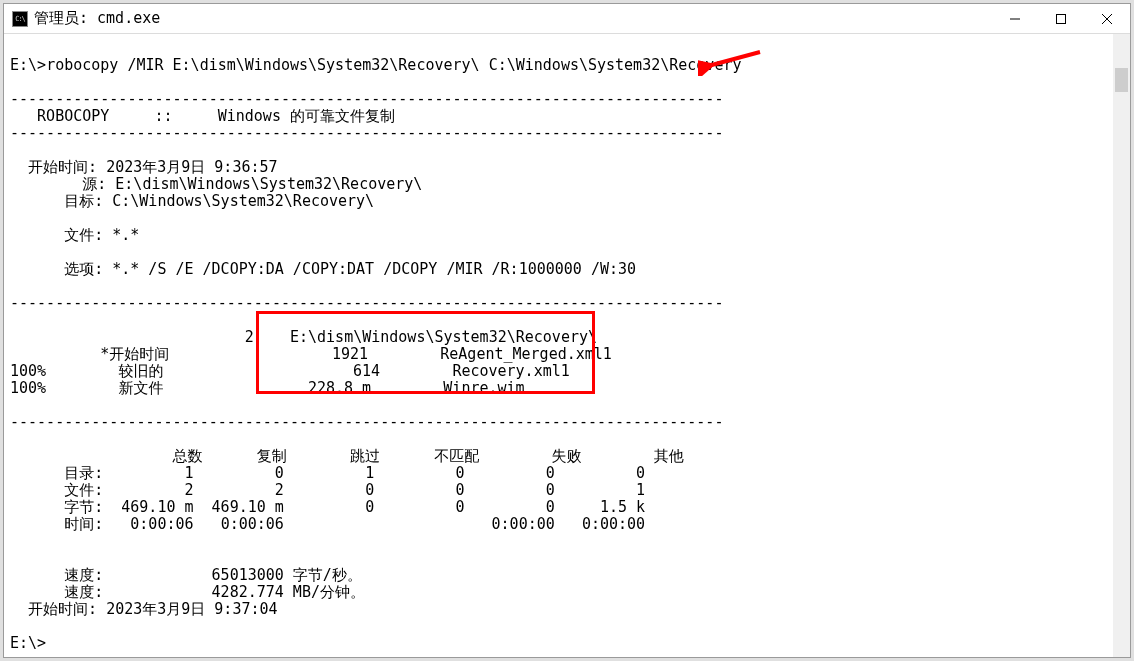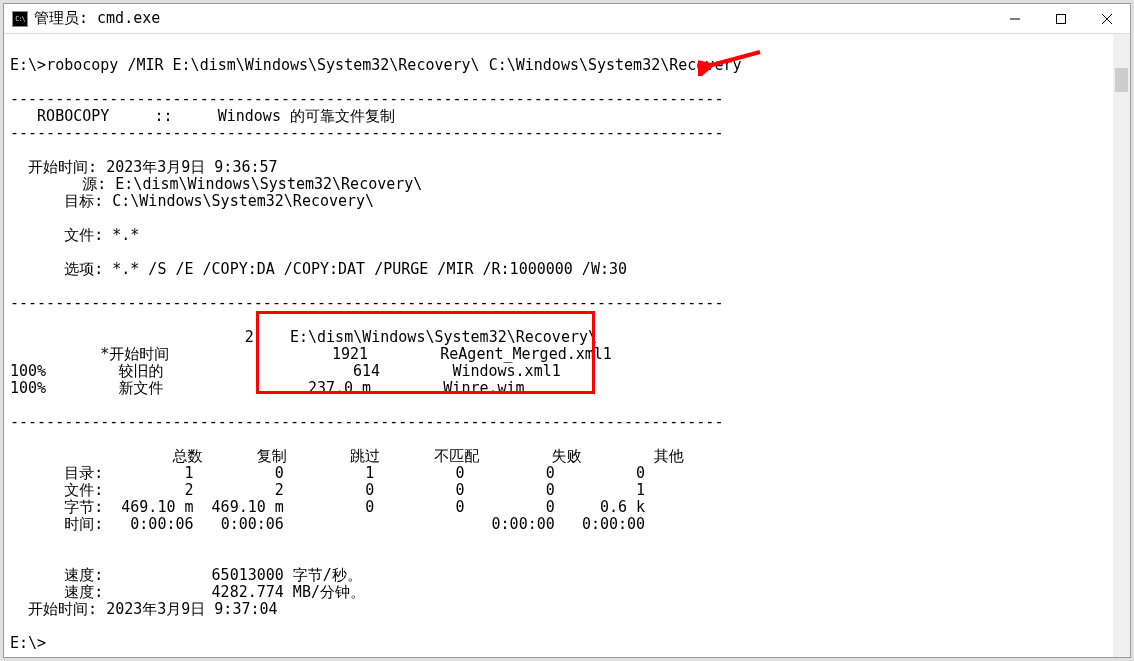--- a/index.html
+++ b/index.html
@@ -136,35 +136,35 @@
 </span><span>-------------------------------------------------------------------------------</span><span>
    </span><span>ROBOCOPY</span><span>     </span><span>::</span><span>     </span><span>Windows 的可靠文件复制</span><span>
 </span><span>-------------------------------------------------------------------------------</span><span>
 
   </span><span>开始时间:</span><span> </span><span>2023年3月9日 9:36:57</span><span>
         </span><span>源:</span><span> </span><span>E:\dism\Windows\System32\Recovery\</span><span>
       </span><span>目标:</span><span> </span><span>C:\Windows\System32\Recovery\</span><span>
 
       </span><span>文件:</span><span> </span><span>*.*</span><span>
 
-      </span><span>选项:</span><span> </span><span>*.* /S /E /COPY:DA /COPY:DAT /PURGE /MIR /R:1000000 /W:30</span><span>
+      </span><span>选项:</span><span> </span><span>*.* /S /E /DCOPY:DA /COPY:DAT /DCOPY /MIR /R:1000000 /W:30</span><span>
 
 </span><span>-------------------------------------------------------------------------------</span><span>
 
                           </span><span>2</span><span>    </span><span>E:\dism\Windows\System32\Recovery\</span><span>
           </span><span>*开始时间</span><span>                  </span><span>1921</span><span>        </span><span>ReAgent_Merged.xml1</span><span>
-</span><span>100%</span><span>        </span><span>较旧的</span><span>                     </span><span>614</span><span>        </span><span>Windows.xml1</span><span>
-</span><span>100%</span><span>        </span><span>新文件</span><span>                </span><span>237.0 m</span><span>        </span><span>Winre.wim</span><span>
+</span><span>100%</span><span>        </span><span>较旧的</span><span>                     </span><span>614</span><span>        </span><span>Recovery.xml1</span><span>
+</span><span>100%</span><span>        </span><span>新文件</span><span>                </span><span>228.8 m</span><span>        </span><span>Winre.wim</span><span>
 
 </span><span>-------------------------------------------------------------------------------</span><span>
 
                   </span><span>总数</span><span>      </span><span>复制</span><span>       </span><span>跳过</span><span>      </span><span>不匹配</span><span>        </span><span>失败</span><span>        </span><span>其他</span><span>
       </span><span>目录:</span><span>         </span><span>1</span><span>         </span><span>0</span><span>         </span><span>1</span><span>         </span><span>0</span><span>         </span><span>0</span><span>         </span><span>0</span><span>
       </span><span>文件:</span><span>         </span><span>2</span><span>         </span><span>2</span><span>         </span><span>0</span><span>         </span><span>0</span><span>         </span><span>0</span><span>         </span><span>1</span><span>
-      </span><span>字节:</span><span>  </span><span>469.10 m</span><span>  </span><span>469.10 m</span><span>         </span><span>0</span><span>         </span><span>0</span><span>         </span><span>0</span><span>     </span><span>0.6 k</span><span>
+      </span><span>字节:</span><span>  </span><span>469.10 m</span><span>  </span><span>469.10 m</span><span>         </span><span>0</span><span>         </span><span>0</span><span>         </span><span>0</span><span>     </span><span>1.5 k</span><span>
       </span><span>时间:</span><span>   </span><span>0:00:06</span><span>   </span><span>0:00:06</span><span>                       </span><span>0:00:00</span><span>   </span><span>0:00:00</span><span>
 
 
       </span><span>速度:</span><span>            </span><span>65013000 字节/秒。</span><span>
       </span><span>速度:</span><span>            </span><span>4282.774 MB/分钟。</span><span>
   </span><span>开始时间:</span><span> </span><span>2023年3月9日 9:37:04</span><span>
 
 </span><span>E:\&gt;</span></div>
 
     <div class="scrollbar-track">

